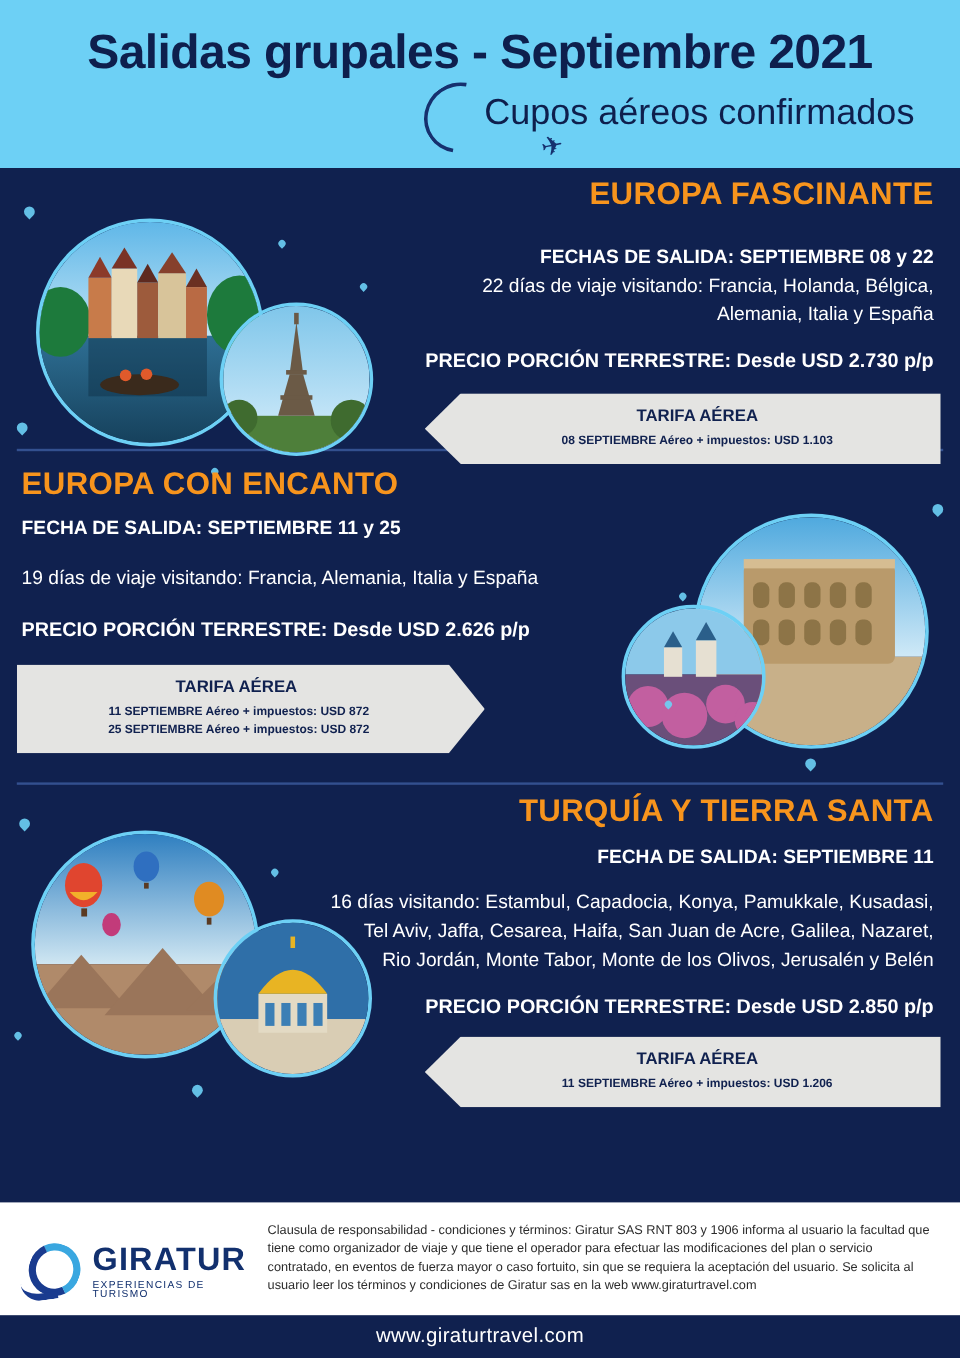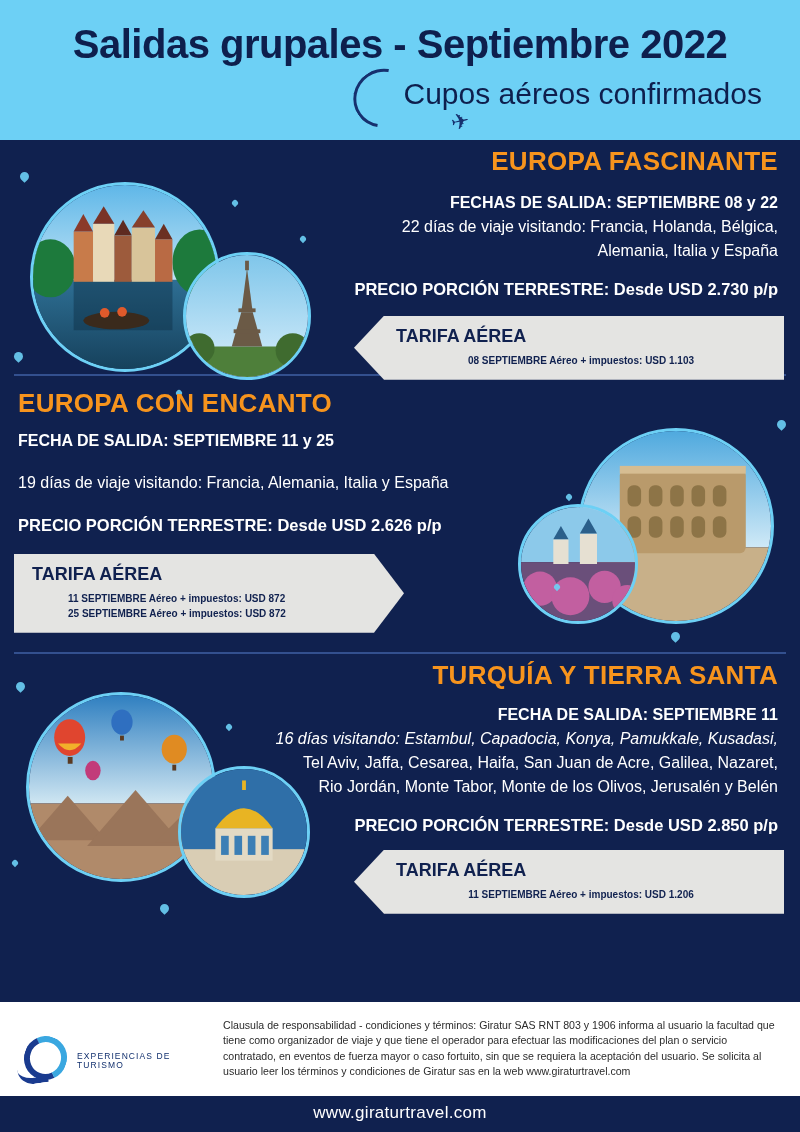--- a/index.html
+++ b/index.html
@@ -95,23 +95,23 @@
   .txt-left  { text-align: left;  padding-left: 18px; }
 
   
   .tarifa {
     background: #e4e4e2;
     color: #10214f;
     padding: 10px 18px 12px 18px;
     position: relative;
   }
   .tarifa .t-head {
-    font-size: 18px;
-    font-weight: bold;
-    text-align: left;
+    font-size: 14px;
+    font-weight: bold;
+    text-align: center;
     margin-bottom: 6px;
   }
   .tarifa .t-row {
     font-size: 10px;
     font-weight: bold;
     line-height: 1.5;
     text-align: center;
   }
   
   .tarifa.right-banner {
@@ -121,21 +121,21 @@
     clip-path: polygon(30px 0, 100% 0, 100% 100%, 30px 100%, 0 50%);
     padding-left: 42px;
   }
   
   .tarifa.left-banner {
     width: 390px;
     margin-left: 14px;
     clip-path: polygon(0 0, calc(100% - 30px) 0, 100% 50%, calc(100% - 30px) 100%, 0 100%);
     padding-right: 42px;
   }
-  .tarifa.left-banner .t-row { text-align: left; padding-left: 4px; margin-left: 32px; }
+  .tarifa.left-banner .t-row { text-align: center; padding-left: 4px; }
 
   
   .circle {
     position: absolute;
     border-radius: 50%;
     border: 3px solid #6dd0f5;
     overflow: hidden;
   }
   .circle .sky   { position:absolute; left:0; top:0; width:100%; height:100%; }
 
@@ -211,21 +211,21 @@
     text-align: center;
     font-size: 17px;
     padding: 7px 0 9px 0;
     letter-spacing: .3px;
   }
 </style>
 </head>
 <body>
 
 <div class="header">
-  <div class="header-title">Salidas grupales - Septiembre 2022</div>
+  <div class="header-title">Salidas grupales - Septiembre 2021</div>
   <div class="header-sub-wrap">
     <span class="header-sub">
       <span class="swoosh"></span>
       <span class="plane-icon">✈</span>
       <span>Cupos aéreos confirmados</span>
     </span>
   </div>
 </div>
 
 <div class="content">
@@ -298,21 +298,21 @@
     </div>
 
     <div class="drop" style="left:20px; top:32px;"></div>
     <div class="drop sm" style="left:232px; top:60px;"></div>
     <div class="drop" style="left:14px; top:212px;"></div>
     <div class="drop sm" style="left:300px; top:96px;"></div>
     <div class="drop sm" style="left:176px; top:250px;"></div>
 
     <div class="txt-right" style="padding-top:6px;">
       <h2 class="sec-title">EUROPA FASCINANTE</h2>
-      <div class="sec-line" style="margin-top:14px;">FECHAS DE SALIDA: SEPTIEMBRE 08 y 22</div>
+      <div class="sec-line" style="margin-top:26px;">FECHAS DE SALIDA: SEPTIEMBRE 08 y 22</div>
       <div class="sec-line reg" style="margin-top:0;">22 días de viaje visitando: Francia, Holanda, Bélgica,</div>
       <div class="sec-line reg">Alemania, Italia y España</div>
       <div class="sec-line price" style="margin-top:14px;">PRECIO PORCIÓN TERRESTRE: Desde USD 2.730 p/p</div>
     </div>
 
     <div class="tarifa right-banner" style="margin-top:14px;">
       <div class="t-head">TARIFA AÉREA</div>
       <div class="t-row">08 SEPTIEMBRE Aéreo + impuestos: USD 1.103</div>
     </div>
   </div>
@@ -439,21 +439,21 @@
     </div>
 
     <div class="drop" style="left:16px; top:28px;"></div>
     <div class="drop sm" style="left:226px; top:70px;"></div>
     <div class="drop sm" style="left:12px; top:206px;"></div>
     <div class="drop" style="left:160px; top:250px;"></div>
 
     <div class="txt-right" style="padding-top:6px;">
       <h2 class="sec-title">TURQUÍA Y TIERRA SANTA</h2>
       <div class="sec-line" style="margin-top:12px;">FECHA DE SALIDA: SEPTIEMBRE 11</div>
-      <div class="sec-line reg" style="font-style:italic;">16 días visitando: Estambul, Capadocia, Konya, Pamukkale, Kusadasi,</div>
+      <div class="sec-line reg" style="margin-top:14px;">16 días visitando: Estambul, Capadocia, Konya, Pamukkale, Kusadasi,</div>
       <div class="sec-line reg">Tel Aviv, Jaffa, Cesarea, Haifa, San Juan de Acre, Galilea, Nazaret,</div>
       <div class="sec-line reg">Rio Jordán, Monte Tabor, Monte de los Olivos, Jerusalén y Belén</div>
       <div class="sec-line price" style="margin-top:14px;">PRECIO PORCIÓN TERRESTRE: Desde USD 2.850 p/p</div>
     </div>
 
     <div class="tarifa right-banner" style="margin-top:12px;">
       <div class="t-head">TARIFA AÉREA</div>
       <div class="t-row">11 SEPTIEMBRE Aéreo + impuestos: USD 1.206</div>
     </div>
   </div>
@@ -462,20 +462,21 @@
 
 <div class="footer">
   <div class="footer-top">
     <div class="logo-box">
       <div class="logo-row">
         <div class="logo-mark">
           <div class="ring"></div>
           <div class="tail"></div>
         </div>
         <div class="logo-text">
+          <div class="logo-name">GIRATUR</div>
           <div class="logo-tag">EXPERIENCIAS DE TURISMO</div>
         </div>
       </div>
     </div>
     <div class="legal">Clausula de responsabilidad - condiciones y términos: Giratur SAS RNT 803 y 1906 informa al usuario la facultad que tiene como organizador de viaje y que tiene el operador para efectuar las modificaciones del plan o servicio contratado, en eventos de fuerza mayor o caso fortuito, sin que se requiera la aceptación del usuario. Se solicita al usuario leer los términos y condiciones de Giratur sas en la web www.giraturtravel.com</div>
   </div>
   <div class="footer-bar">www.giraturtravel.com</div>
 </div>
 
 </body></html>

